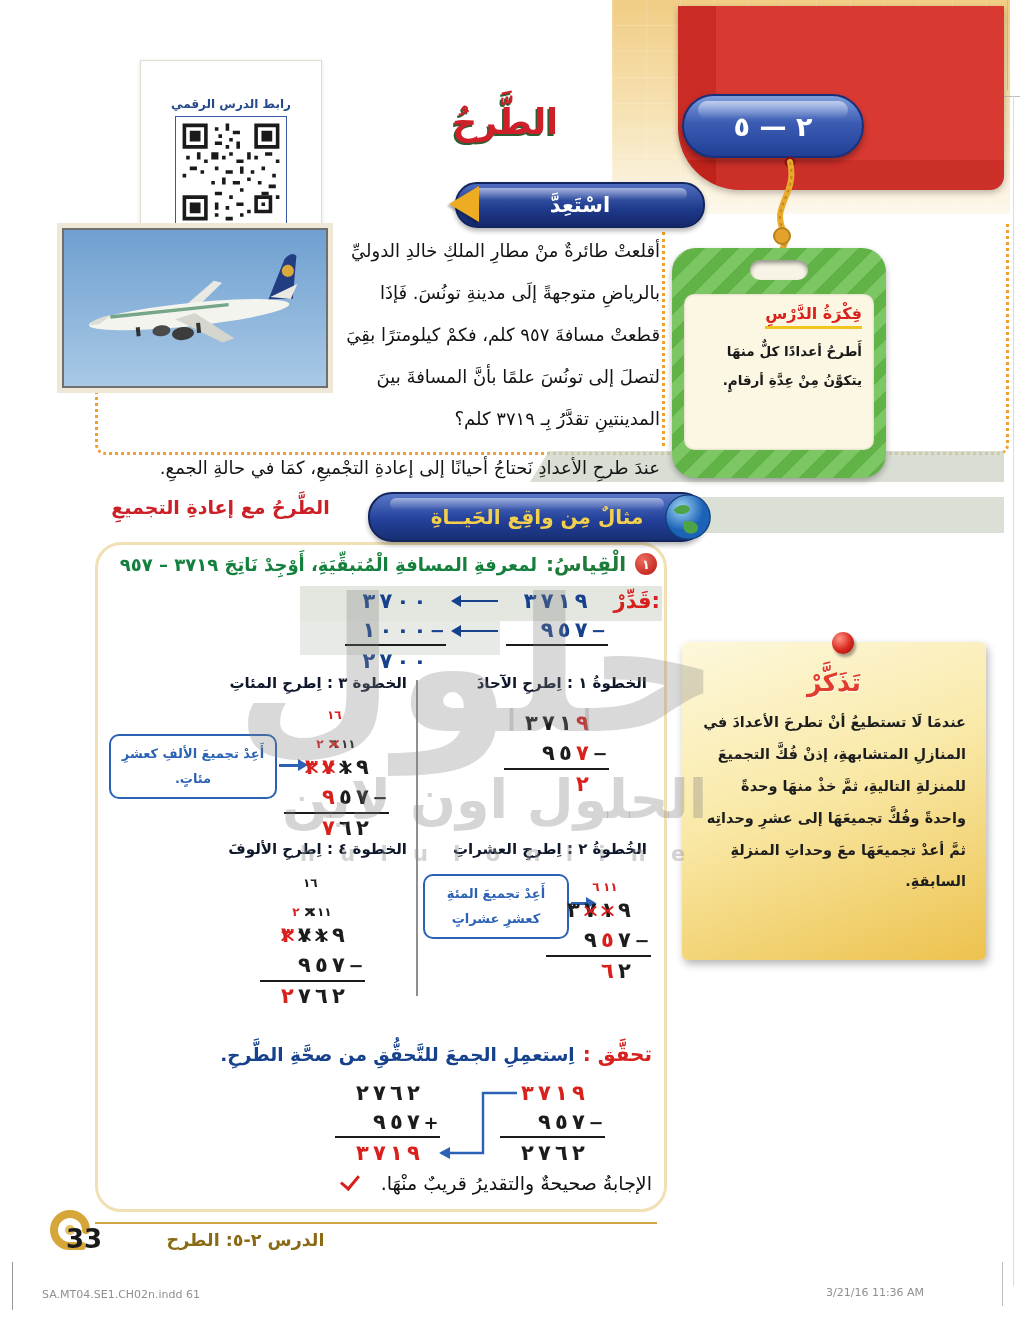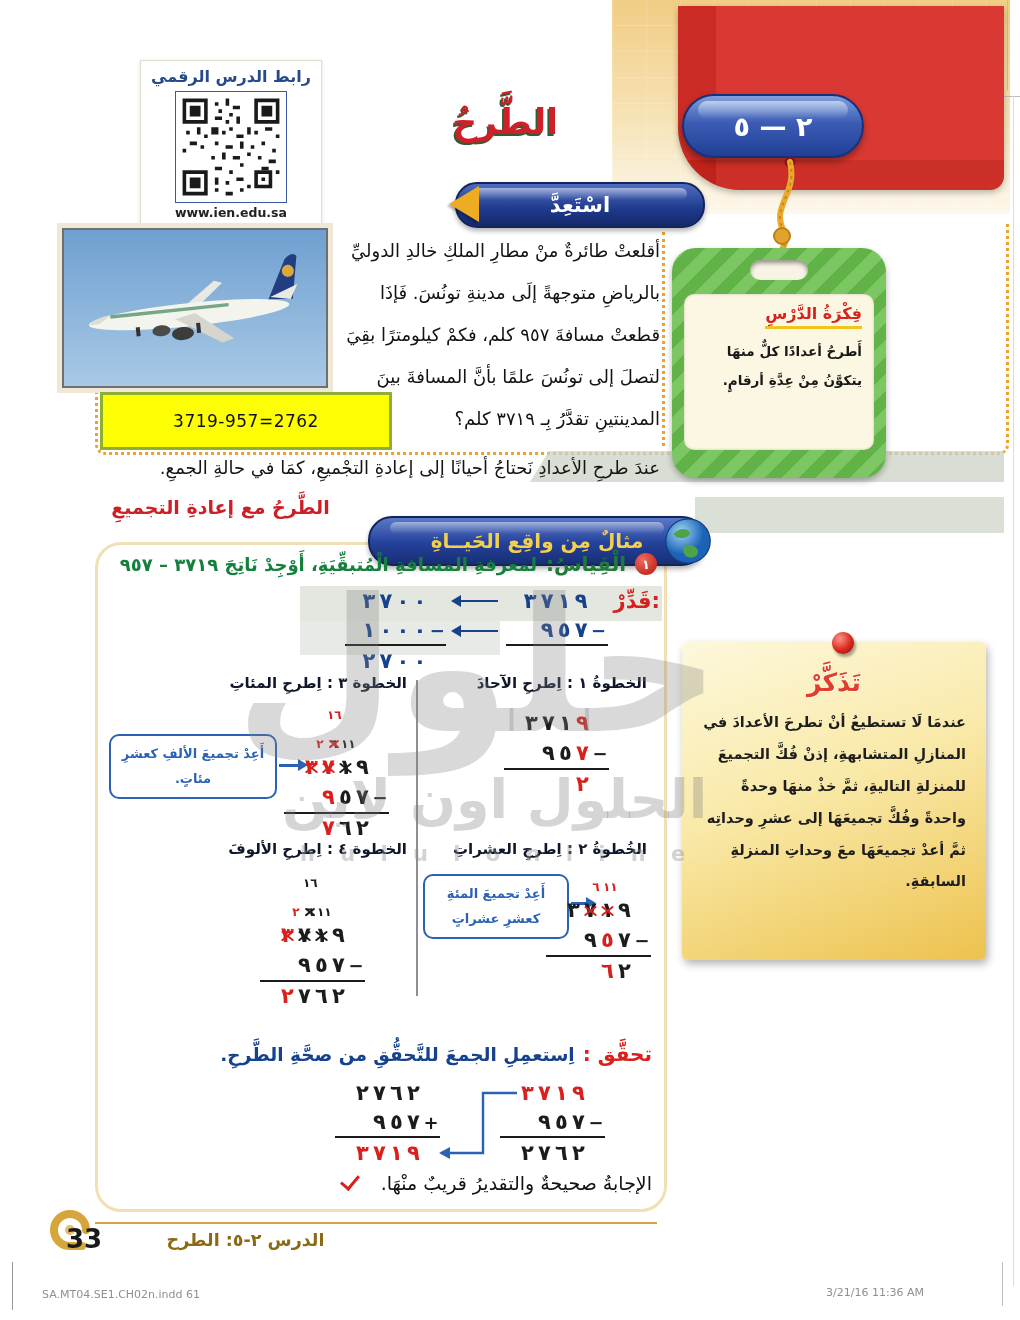--- a/index.html
+++ b/index.html
@@ -25,21 +25,21 @@
     border:2px solid #16307c;display:flex;align-items:center;justify-content:center;
     color:#fff;font-weight:bold;font-size:27px;box-shadow:0 4px 6px rgba(0,0,0,.35);}
   .lesson-badge::after{content:"";position:absolute;left:14px;right:14px;top:5px;height:18px;
     border-radius:12px;background:linear-gradient(180deg,rgba(255,255,255,.55),rgba(255,255,255,0));}
   .page-title{left:420px;top:102px;width:170px;text-align:center;font-size:35px;font-weight:bold;
     color:#cf2029;text-shadow:-1.5px 1.5px 0 #2b5e33;}
 
   
   .qr-card{left:140px;top:60px;width:182px;height:176px;background:#fff;
     border:1px solid #e2ddd2;box-shadow:0 1px 4px rgba(0,0,0,.12);text-align:center;padding-top:6px;box-sizing:border-box;}
-  .qr-label{font-size:16px;font-weight:bold;color:#274a8c;}
+  .qr-label{font-size:12px;font-weight:bold;color:#274a8c;margin-top:30px;}
   .qr-svg{width:104px;height:104px;margin:5px auto 2px;display:block;border:1px solid #3a58a0;padding:3px;}
   .qr-url{font-size:12.5px;font-weight:bold;color:#222;direction:ltr;}
 
   
   .ready-banner{left:455px;top:182px;width:246px;height:42px;border-radius:22px;
     background:linear-gradient(180deg,#4f6cc0 0%,#1e3a8c 60%,#15296b 100%);
     border:2px solid #13255e;display:flex;align-items:center;justify-content:center;
     color:#fff;font-size:21px;font-weight:bold;box-shadow:0 3px 5px rgba(0,0,0,.3);}
   .ready-banner::before{content:"";position:absolute;left:16px;right:16px;top:4px;height:12px;border-radius:8px;
     background:linear-gradient(180deg,rgba(255,255,255,.5),rgba(255,255,255,0));}
@@ -86,21 +86,21 @@
   .band3{left:300px;top:586px;width:362px;height:35px;opacity:.55;}
   .band4{left:300px;top:621px;width:200px;height:34px;opacity:.45;}
 
   .intro-note{left:105px;top:452px;width:555px;height:32px;line-height:32px;
     font-size:18px;text-align:right;color:#141414;}
 
   .section-heading{left:103px;top:496px;width:235px;text-align:center;
     font-size:19px;font-weight:bold;color:#cc1f26;}
 
   
-  .ex-banner{left:368px;top:516px;width:334px;height:46px;border-radius:24px;
+  .ex-banner{left:368px;top:492px;width:334px;height:46px;border-radius:24px;
     background:linear-gradient(180deg,#5a79c8 0%,#24419b 55%,#182f74 100%);
     border:2px solid #14255c;display:flex;align-items:center;justify-content:center;
     color:#f3cf4e;font-size:20px;font-weight:bold;box-shadow:0 3px 5px rgba(0,0,0,.3);}
   .ex-banner::before{content:"";position:absolute;left:20px;right:40px;top:4px;height:12px;border-radius:8px;
     background:linear-gradient(180deg,rgba(255,255,255,.45),rgba(255,255,255,0));}
   .globe{position:absolute;right:-8px;top:-1px;width:48px;height:48px;}
 
   
   .ex-frame{left:95px;top:542px;width:566px;height:664px;border:3px solid #f1e0b4;border-radius:26px;}
 
@@ -259,21 +259,20 @@
         <ellipse cx="95" cy="94" rx="9" ry="5.5" fill="#4a4a4a"></ellipse>
         <rect x="46" y="73.5" width="118" height="3.4" fill="#2f7d4f" opacity="0.65"></rect>
         <rect x="70" y="88" width="4" height="9" fill="#333"></rect>
         <rect x="130" y="90" width="4" height="10" fill="#333"></rect>
       </g>
     </svg>
   </div>
 
   <div class="abs para z2">أقلعتْ طائرةٌ منْ مطارِ الملكِ خالدِ الدوليِّ بالرياضِ متوجهةً إلَى مدينةِ تونُسَ. فَإذَا قطعتْ مسافةَ ٩٥٧ كلم، فكمْ كيلومترًا بقِيَ لتصلَ إلى تونُسَ علمًا بأنَّ المسافةَ بينَ المدينتينِ تقدَّرُ بِـ ٣٧١٩ كلم؟</div>
 
-  <div class="abs answer-box z2">3719-957=2762</div>
 
   <div class="abs tag z2">
     <div class="tag-hole"></div>
     <div class="tag-card">
       <span class="li-title">فِكْرَةُ الدَّرْسِ</span>
       <div class="li-text">أَطرحُ أعدادًا كلٌّ منهَا يتكوَّنُ مِنْ عِدَّةِ أرقامٍ.</div>
     </div>
   </div>
 
   <div class="abs band band1 z1"></div>

